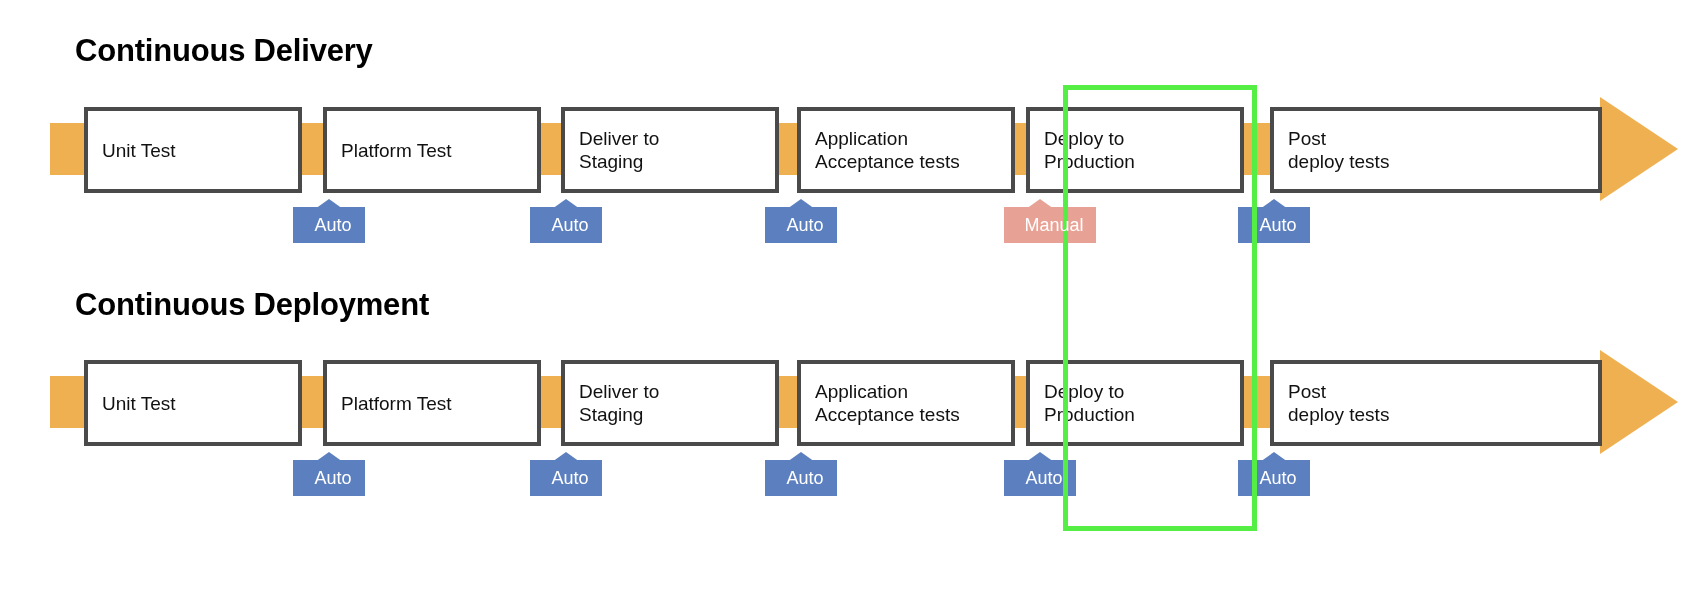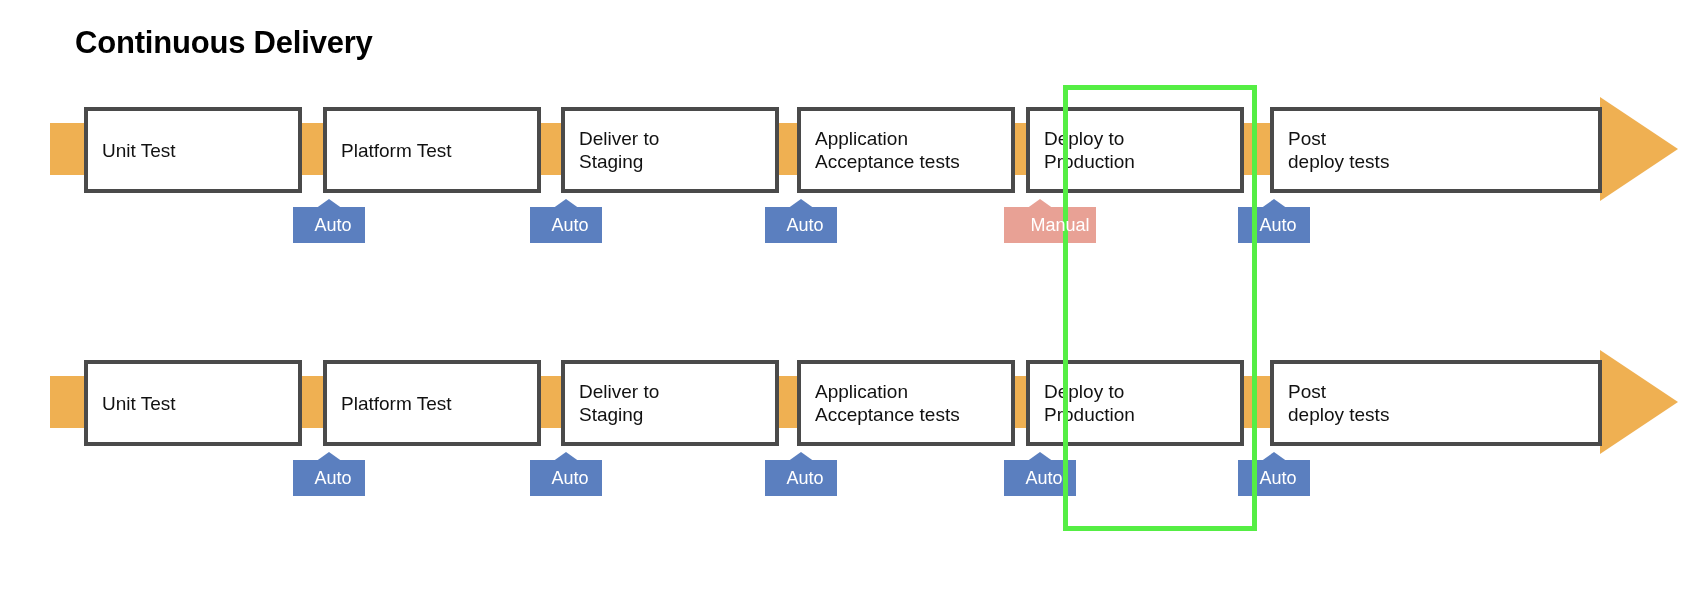--- a/index.html
+++ b/index.html
@@ -107,38 +107,38 @@
     font-family: "Liberation Sans", sans-serif;
     font-size: 18px;
     color: #ffffff;
     white-space: nowrap;
     margin-left: 8px;
   }
   .trigger.auto { color: #5B7FBF; }
   .trigger.auto .body { background: #5B7FBF; }
   .trigger.manual { color: #E8A195; }
   .trigger.manual .body { background: #E8A195; }
-  .trigger.manual { width: 92px; padding-left: 6px; }
+  .trigger.manual { width: 92px; }
   .trigger.manual .body { width: 92px; }
 
   
   .highlight-rect {
     position: absolute;
     box-sizing: border-box;
     border: 5px solid #55EE44;
     background: transparent;
     pointer-events: none;
   }
 </style>
 </head>
 <body>
 
 <div id="canvas">
 
-  <div class="section-title" style="left:75px; top:26px;">Continuous Delivery</div>
+  <div class="section-title" style="left:75px; top:34px;">Continuous Delivery</div>
 
   <div class="pipeline" style="top:98px;">
 
     <div class="spine" style="left:38px; top:25px; width:1560px;"></div>
 
     <div class="arrow-head" style="left:1588px; top:-1px;"></div>
 
     <div class="stage" style="left:72px; top:9px; width:218px; height:86px;">
       <span class="stage-label">Unit Test</span>
     </div>
@@ -182,20 +182,21 @@
       <span class="body"></span>
       <span class="tlabel">Manual</span>
     </div>
     <div class="trigger auto" style="left:1226px; top:101px;">
       <span class="notch"></span>
       <span class="body"></span>
       <span class="tlabel">Auto</span>
     </div>
   </div>
 
+  <div class="section-title" style="left:75px; top:288px;">Continuous Deployment</div>
 
   <div class="pipeline" style="top:351px;">
     <div class="spine" style="left:38px; top:25px; width:1560px;"></div>
     <div class="arrow-head" style="left:1588px; top:-1px;"></div>
 
     <div class="stage" style="left:72px; top:9px; width:218px; height:86px;">
       <span class="stage-label">Unit Test</span>
     </div>
     <div class="stage" style="left:311px; top:9px; width:218px; height:86px;">
       <span class="stage-label">Platform Test</span>

